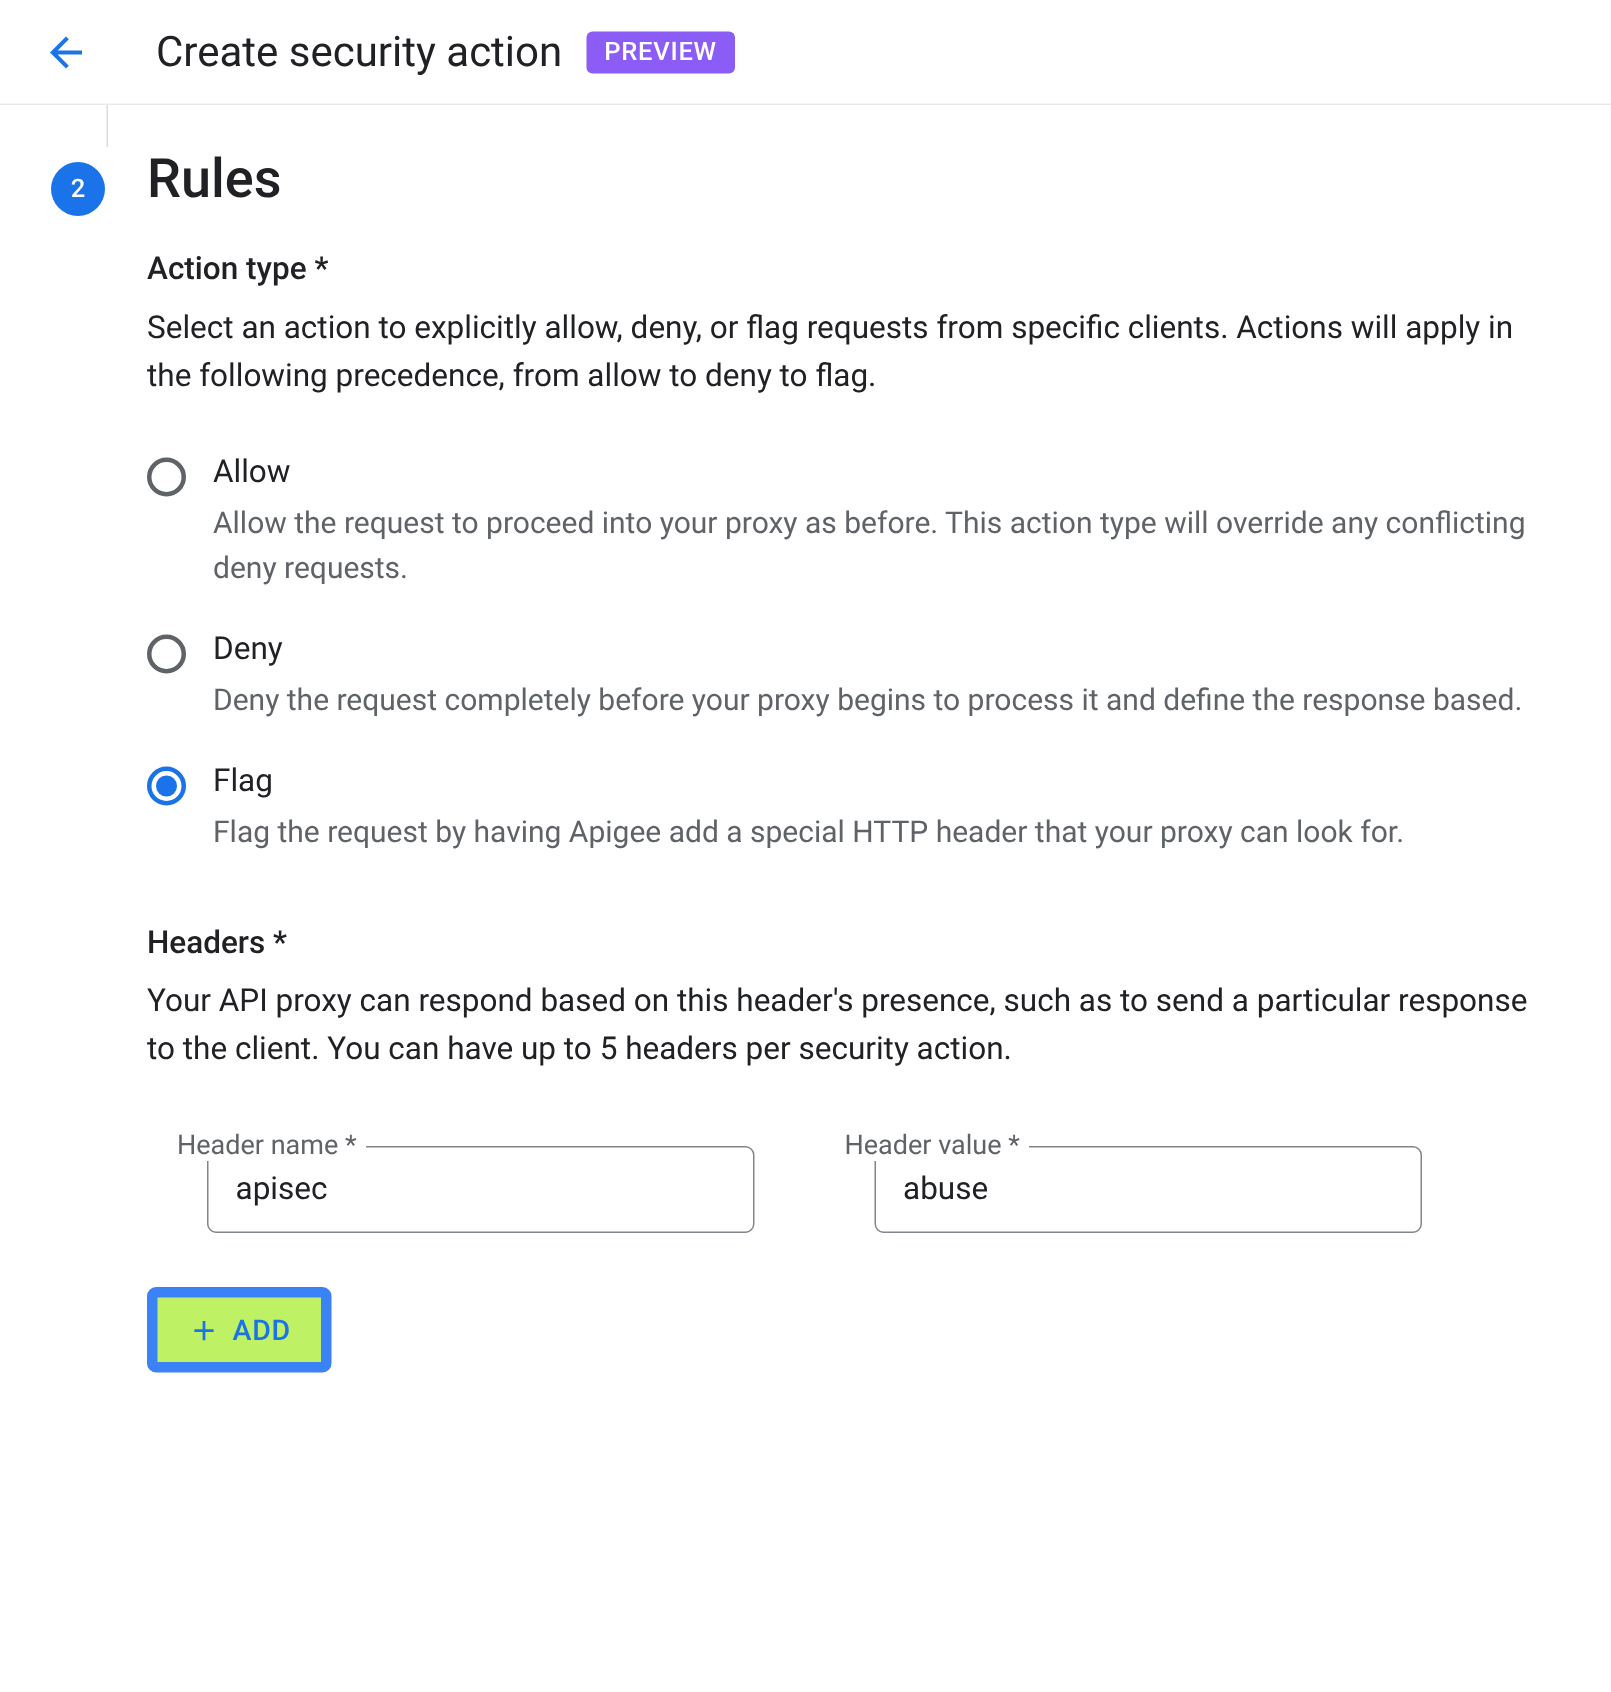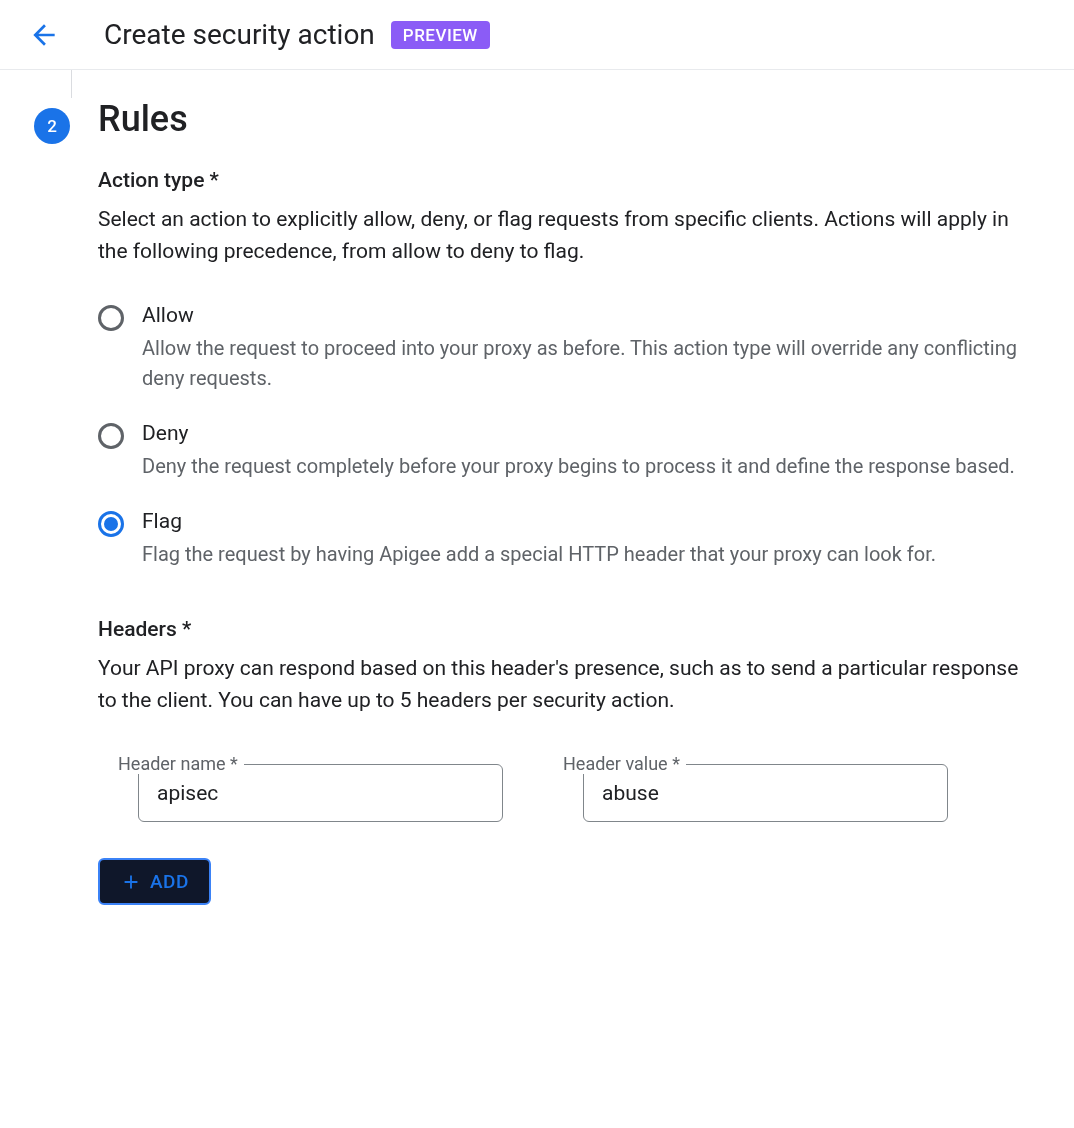--- a/index.html
+++ b/index.html
@@ -172,24 +172,24 @@
       padding: 0 18px;
       font-size: 21px;
       color: #202124;
       font-family: inherit;
       outline: none;
     }
     .add-button {
       display: inline-flex;
       align-items: center;
       gap: 8px;
-      border: 2px solid #3b82f6;
+      border: 7px solid #3b82f6;
       border-radius: 6px;
       padding: 10px 20px;
-      background: #0f172a;
+      background: #bef264;
       color: #1a73e8;
       font-size: 19px;
       font-weight: 500;
       cursor: pointer;
       font-family: inherit;
       letter-spacing: 0.5px;
     }
     .add-button svg {
       width: 22px;
       height: 22px;

